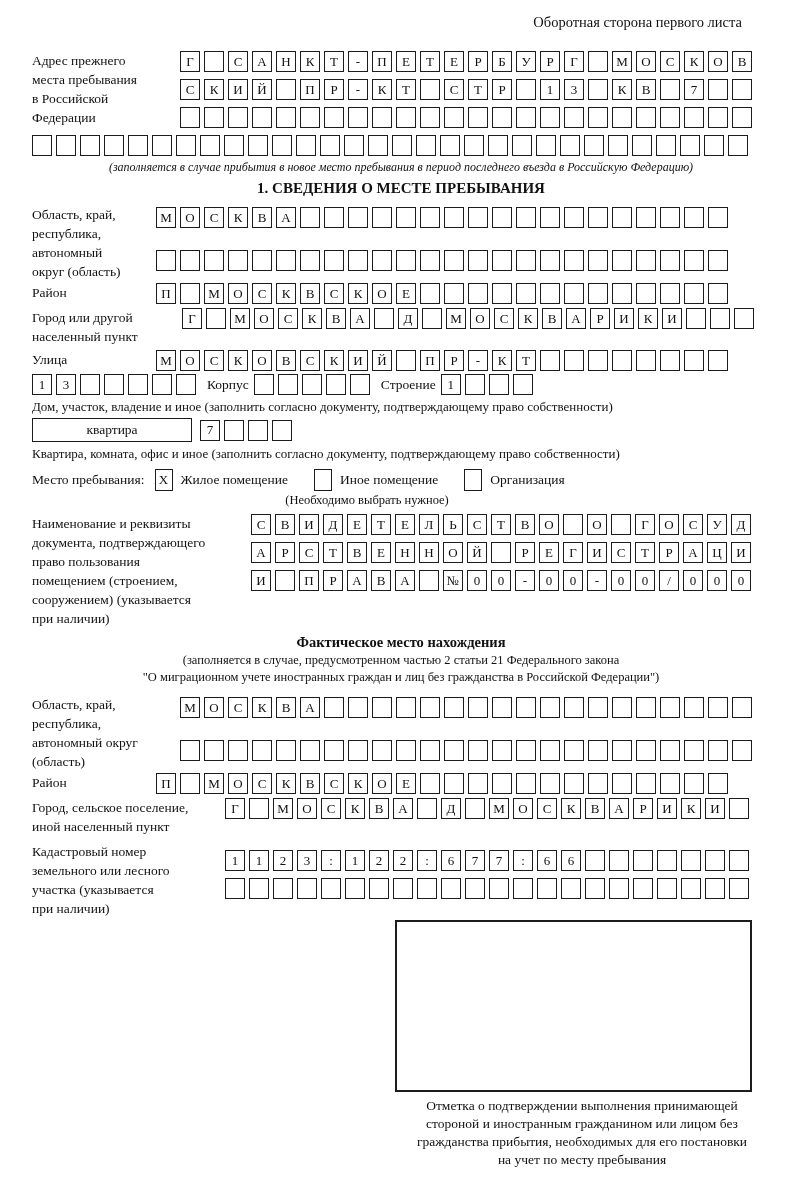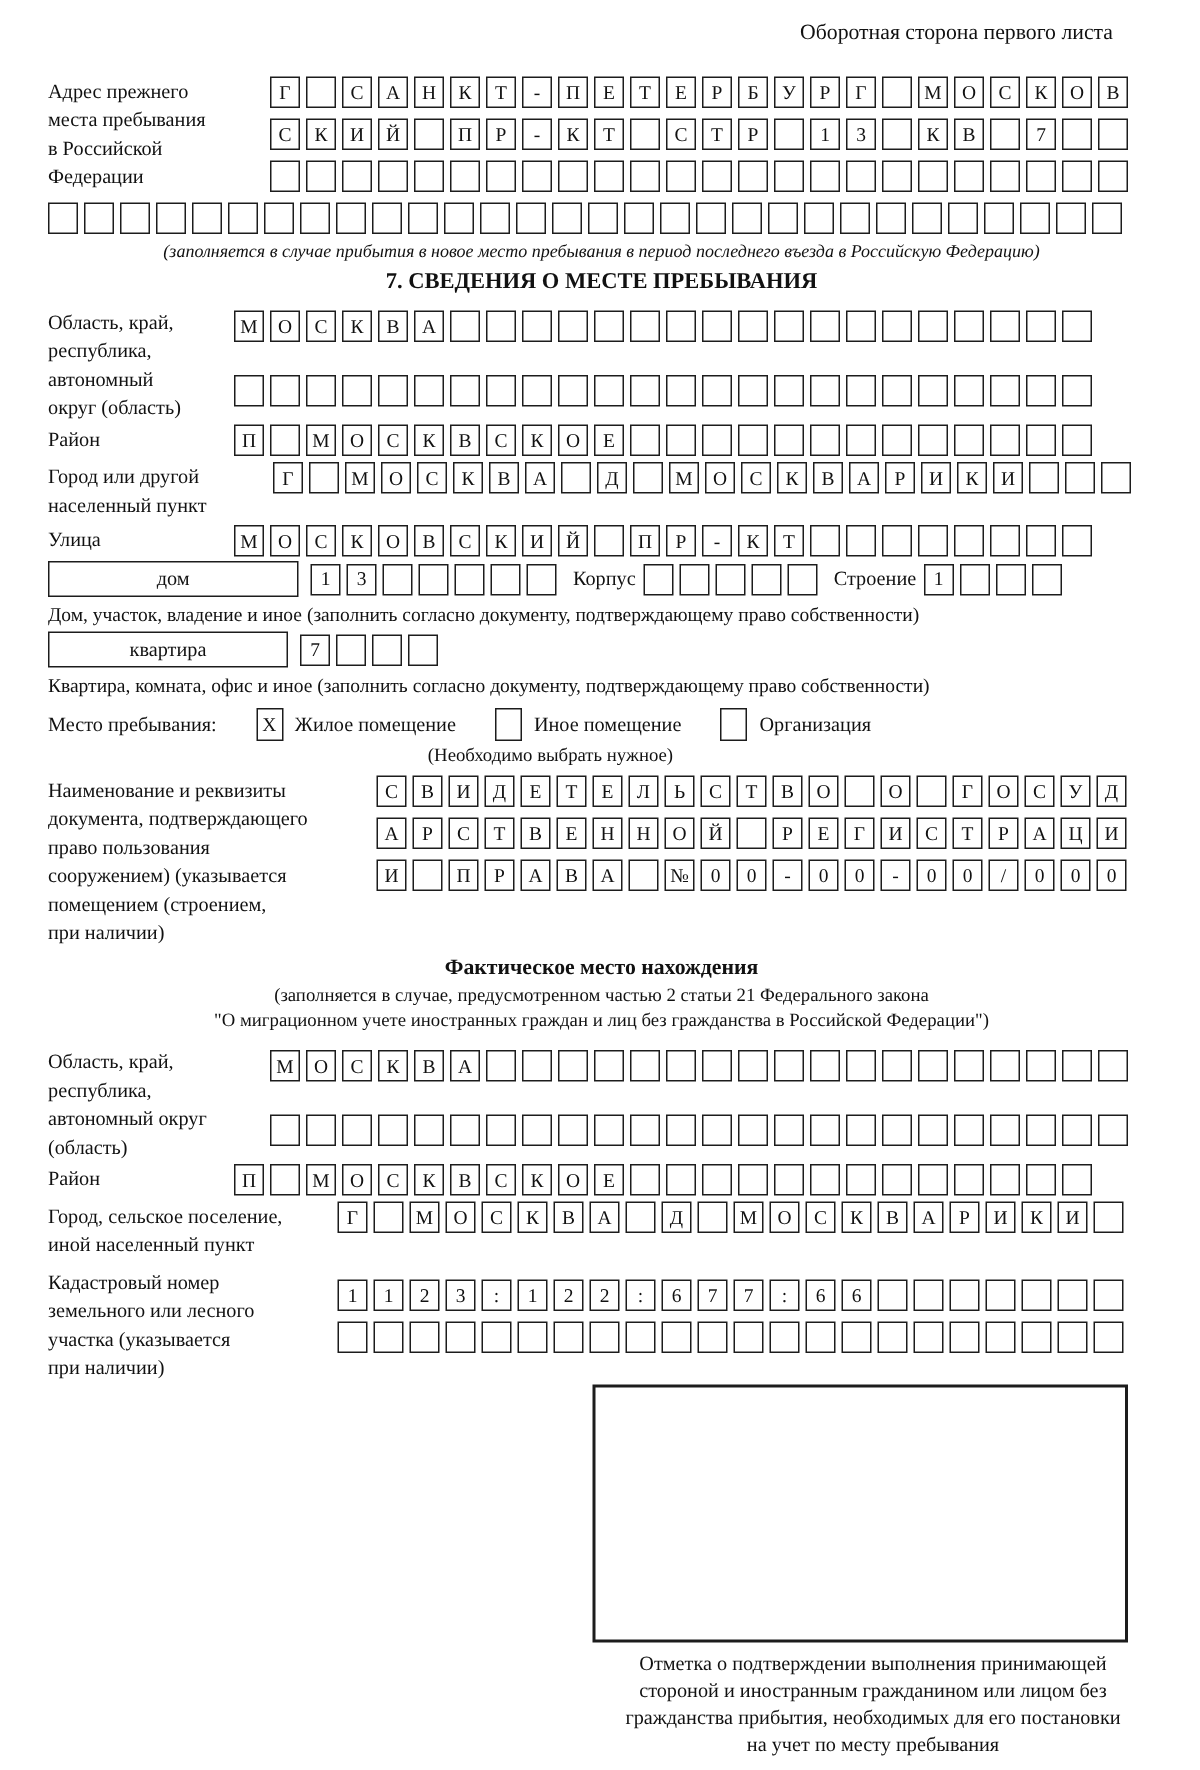--- a/index.html
+++ b/index.html
@@ -32,21 +32,21 @@
   }
   .house-box{width:167px;margin-right:8px;}
   .apt-box{width:160px;margin-right:8px;}
   .inline-label{font-size:13.5px;margin:0 5px 0 11px;}
   .caption{font-size:13px;margin-top:4px;}
   .stay-row{display:flex;align-items:center;margin-top:7px;font-size:13.5px;}
   .checkbox{
     width:18px;height:22px;box-sizing:border-box;border:1.5px solid #1c1c1c;
     display:flex;align-items:center;justify-content:center;font-size:13px;flex-shrink:0;
   }
-  .stay-label{margin-right:26px;}
+  .stay-label{margin-right:10px;}
   .opt-label{margin:0 26px 0 8px;}
   .hint{font-size:12.5px;margin-left:175px;width:320px;text-align:center;margin-top:2px;}
   .center-title{font-size:14.5px;font-weight:bold;text-align:center;margin-top:6px;}
   .small-note{font-size:12.5px;text-align:center;margin-top:2px;}
   .confirm-box{
     width:357px;height:172px;box-sizing:border-box;border:2px solid #1c1c1c;
     margin-left:363px;margin-top:2px;background:#fff;
   }
   .confirm-caption{margin-left:340px;width:420px;text-align:center;font-size:13.5px;line-height:18px;margin-top:5px;}
 </style>
@@ -170,21 +170,21 @@
     <span class="cell"></span>
     <span class="cell"></span>
     <span class="cell"></span>
     <span class="cell"></span>
     <span class="cell"></span>
     <span class="cell"></span>
     <span class="cell"></span>
   </div>
 <div class="note">(заполняется в случае прибытия в новое место пребывания в период последнего въезда в Российскую Федерацию)</div>
 
-<div class="title2">7. СВЕДЕНИЯ О МЕСТЕ ПРЕБЫВАНИЯ</div>
+<div class="title2">1. СВЕДЕНИЯ О МЕСТЕ ПРЕБЫВАНИЯ</div>
 
 <div class="field mt8">
   <div class="label w124">
       <div>Область, край,</div>
       <div>республика,</div>
       <div>автономный</div>
       <div>округ (область)</div>
     </div>
   <div class="rows wide-gap">
     <div class="cells">
@@ -329,21 +329,20 @@
       <span class="cell"></span>
       <span class="cell"></span>
       <span class="cell"></span>
       <span class="cell"></span>
       <span class="cell"></span>
       <span class="cell"></span>
     </div>
 </div>
 
 <div class="house-row">
-  <div class="named-box house-box">дом</div>
   <div class="cells">
       <span class="cell">1</span>
       <span class="cell">3</span>
       <span class="cell"></span>
       <span class="cell"></span>
       <span class="cell"></span>
       <span class="cell"></span>
       <span class="cell"></span>
     </div>
   <div class="inline-label">Корпус</div>
@@ -384,22 +383,22 @@
   <span class="checkbox"></span>
   <span class="opt-label">Организация</span>
 </div>
 <div class="hint">(Необходимо выбрать нужное)</div>
 
 <div class="field mt6">
   <div class="label w219">
       <div>Наименование и реквизиты</div>
       <div>документа, подтверждающего</div>
       <div>право пользования</div>
+      <div>помещением (строением,</div>
       <div>сооружением) (указывается</div>
-      <div>помещением (строением,</div>
       <div>при наличии)</div>
     </div>
   <div class="rows">
     <div class="cells">
         <span class="cell">С</span>
         <span class="cell">В</span>
         <span class="cell">И</span>
         <span class="cell">Д</span>
         <span class="cell">Е</span>
         <span class="cell">Т</span>

